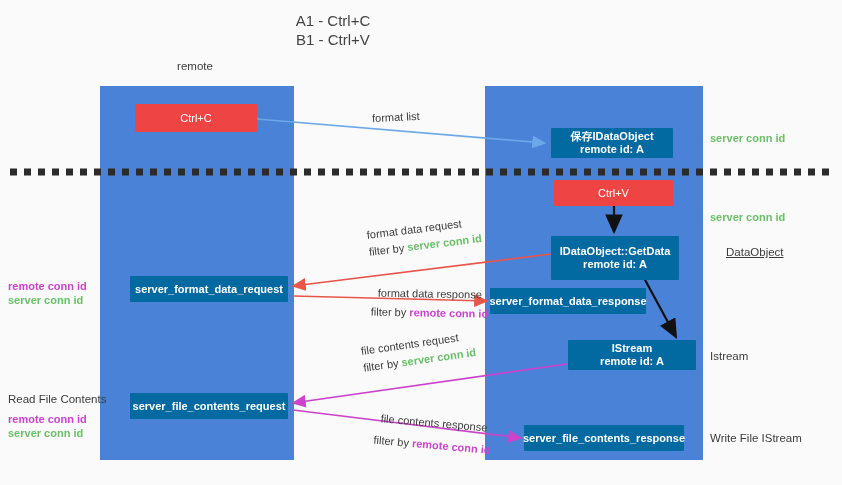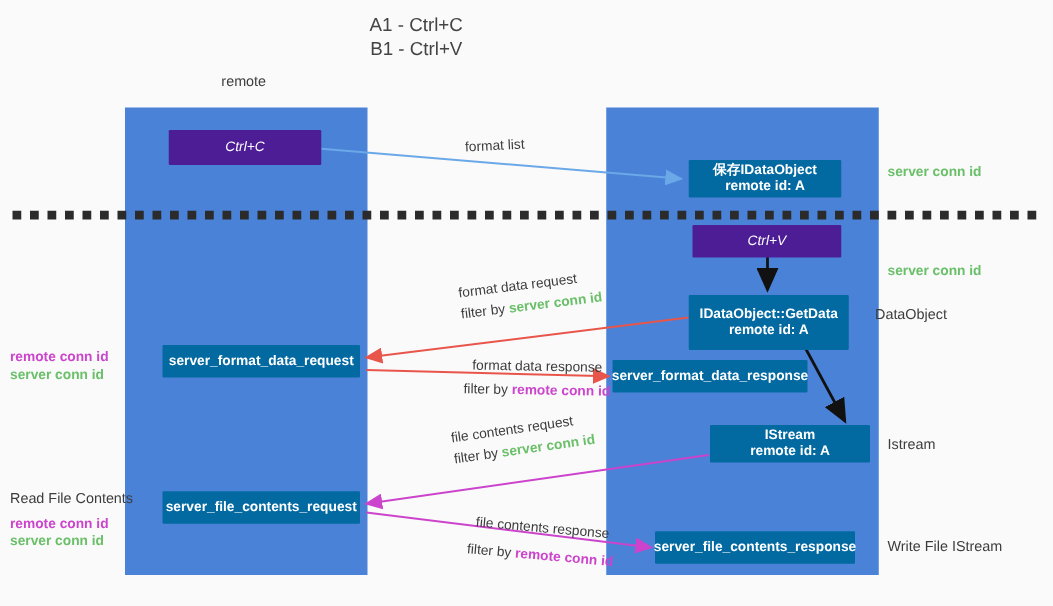--- a/index.html
+++ b/index.html
@@ -47,21 +47,21 @@
     display: flex;
     flex-direction: column;
     align-items: center;
     justify-content: center;
     text-align: center;
     color: #ffffff;
     font-size: 11px;
     line-height: 13px;
     border-radius: 1px;
   }
-  .box.green { background: #4c1d95; font-style: italic; }
+  .box.green { background: #ef4444; }
   .box.orange { background: #fbbköp; }
   .box.orange { background: #fbb040; }
   .box.orange { background: #0369a1; font-weight: bold; }
 
   .svg-layer {
     position: absolute;
     left: 0; top: 0;
     width: 842px;
     height: 485px;
     pointer-events: none;
@@ -222,21 +222,21 @@
 
   <div class="ann" style="left:345px; top:408px; transform:rotate(5deg); transform-origin:left top;">
     <div style="text-align:center; width:180px;">file contents response</div>
     <div style="margin-top:8px; text-align:center; width:180px;">
       <span>filter by </span><span class="mag-txt">remote conn id</span>
     </div>
   </div>
 
   <div class="conn-green" style="left:710px; top:131px;">server conn id</div>
   <div class="conn-green" style="left:710px; top:210px;">server conn id</div>
-  <div class="side-label" style="left:700px; top:245px;">DataObject</div>
+  <div class="side-label" style="left:726px; top:245px;text-decoration:underline;">DataObject</div>
   <div class="side-label" style="left:710px; top:349px;">Istream</div>
   <div class="side-label" style="left:710px; top:431px;">Write File IStream</div>
 
   <div class="conn-mag" style="left:8px; top:279px;">remote conn id</div>
   <div class="conn-green" style="left:8px; top:293px;">server conn id</div>
 
   <div class="plain-head" style="left:8px; top:392px;">Read File Contents</div>
   <div class="conn-mag" style="left:8px; top:412px;">remote conn id</div>
   <div class="conn-green" style="left:8px; top:426px;">server conn id</div>
 

